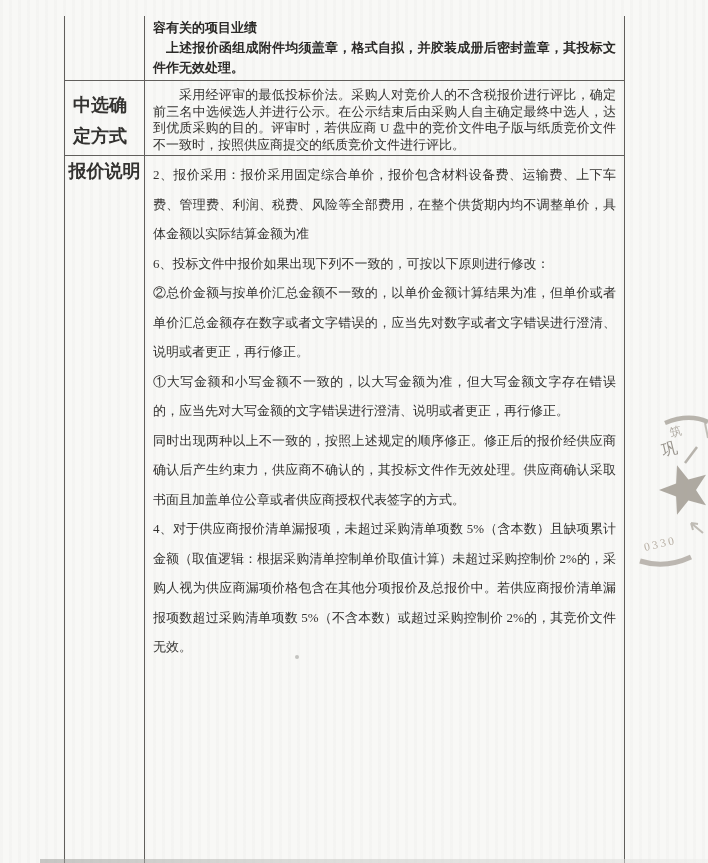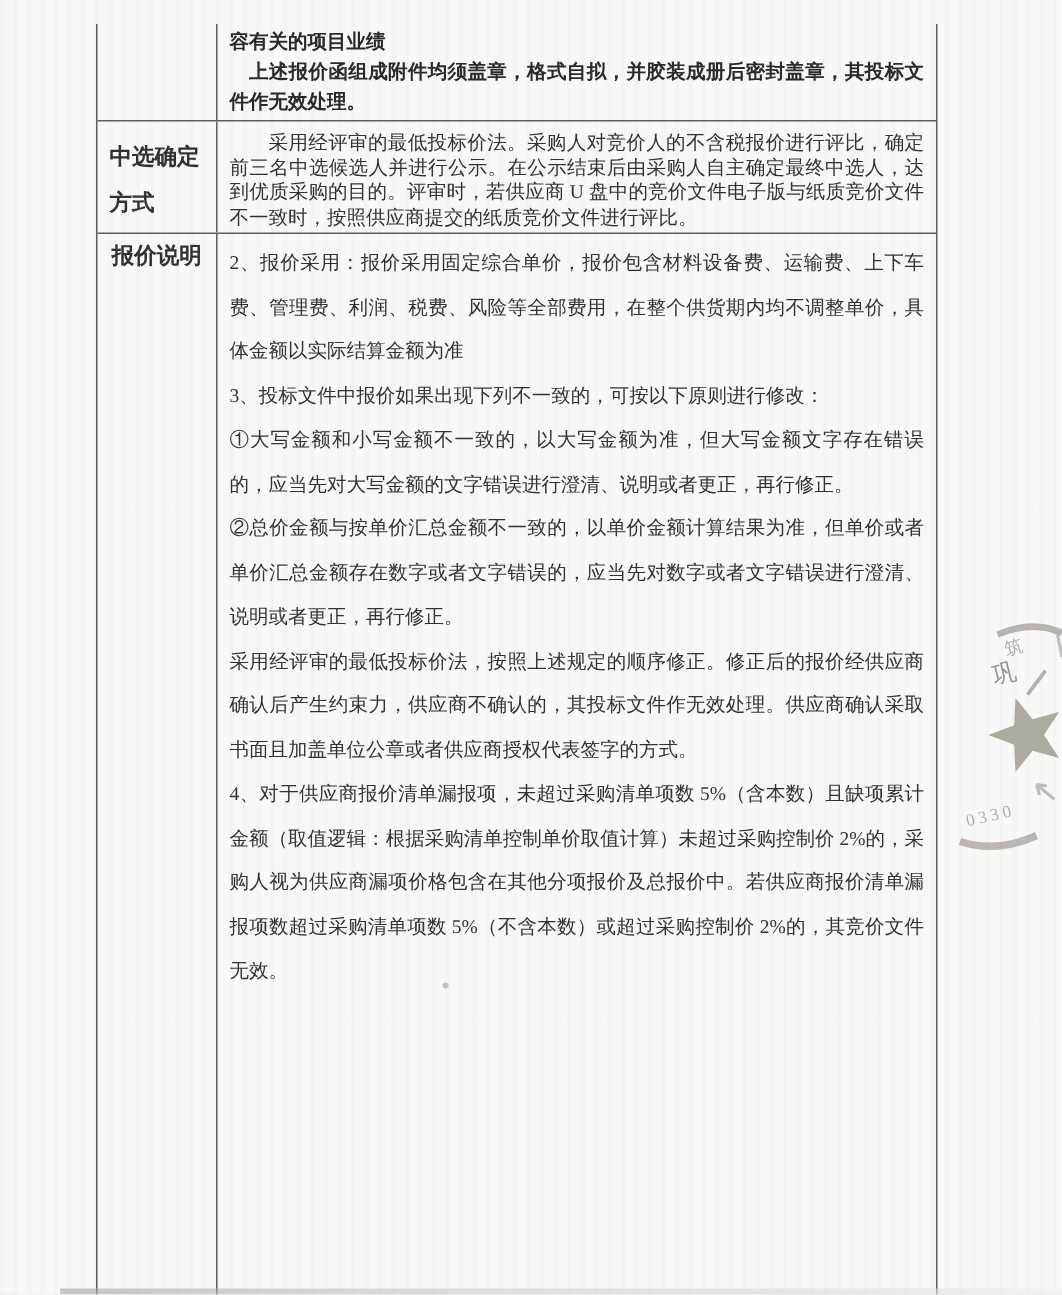--- a/index.html
+++ b/index.html
@@ -25,21 +25,21 @@
     border-right:1px solid #615f5c;
     display:flex;flex-direction:column;
   }
   .row{display:flex;box-sizing:border-box;border-bottom:1px solid #615f5c;overflow:hidden;}
   .row-1{height:65px;}
   .row-2{height:75px;}
   .row-3{height:717px;border-bottom:1px solid #55534f;}
   .cell-label{
     flex:0 0 80px;width:80px;box-sizing:border-box;
     border-right:1px solid #615f5c;
-    font-weight:bold;font-size:15px;
+    font-weight:bold;font-size:18px;
     overflow:hidden;
   }
   .cell-content{
     flex:1;box-sizing:border-box;
     padding:0 8px;
     font-size:13px;
     text-align:justify;
     overflow:hidden;
   }
   .cell-content p{margin:0;}
@@ -90,24 +90,24 @@
       <div class="cell-label">中选确定方式</div>
       <div class="cell-content">
         <p class="indent-2">采用经评审的最低投标价法。采购人对竞价人的不含税报价进行评比，确定前三名中选候选人并进行公示。在公示结束后由采购人自主确定最终中选人，达到优质采购的目的。评审时，若供应商 U 盘中的竞价文件电子版与纸质竞价文件不一致时，按照供应商提交的纸质竞价文件进行评比。</p>
       </div>
     </div>
 
     <div class="row row-3">
       <div class="cell-label">报价说明</div>
       <div class="cell-content">
         <p>2、报价采用：报价采用固定综合单价，报价包含材料设备费、运输费、上下车费、管理费、利润、税费、风险等全部费用，在整个供货期内均不调整单价，具体金额以实际结算金额为准</p>
-        <p>3、投标文件中报价如果出现下列不一致的，可按以下原则进行修改：</p>
+        <p>6、投标文件中报价如果出现下列不一致的，可按以下原则进行修改：</p>
+        <p>②总价金额与按单价汇总金额不一致的，以单价金额计算结果为准，但单价或者单价汇总金额存在数字或者文字错误的，应当先对数字或者文字错误进行澄清、说明或者更正，再行修正。</p>
         <p>①大写金额和小写金额不一致的，以大写金额为准，但大写金额文字存在错误的，应当先对大写金额的文字错误进行澄清、说明或者更正，再行修正。</p>
-        <p>②总价金额与按单价汇总金额不一致的，以单价金额计算结果为准，但单价或者单价汇总金额存在数字或者文字错误的，应当先对数字或者文字错误进行澄清、说明或者更正，再行修正。</p>
-        <p>采用经评审的最低投标价法，按照上述规定的顺序修正。修正后的报价经供应商确认后产生约束力，供应商不确认的，其投标文件作无效处理。供应商确认采取书面且加盖单位公章或者供应商授权代表签字的方式。</p>
+        <p>同时出现两种以上不一致的，按照上述规定的顺序修正。修正后的报价经供应商确认后产生约束力，供应商不确认的，其投标文件作无效处理。供应商确认采取书面且加盖单位公章或者供应商授权代表签字的方式。</p>
         <p>4、对于供应商报价清单漏报项，未超过采购清单项数 5%（含本数）且缺项累计金额（取值逻辑：根据采购清单控制单价取值计算）未超过采购控制价 2%的，采购人视为供应商漏项价格包含在其他分项报价及总报价中。若供应商报价清单漏报项数超过采购清单项数 5%（不含本数）或超过采购控制价 2%的，其竞价文件无效。</p>
       </div>
     </div>
 
   </div>
 
   <div class="stamp">
     <svg width="93" height="180" viewBox="0 0 93 180">
       <path d="M 50 25 Q 74 15 93 24" fill="none" stroke="#a8a29a" stroke-width="4.5" opacity="0.8"></path>
       <path d="M 90 25 L 93 40" fill="none" stroke="#aba59d" stroke-width="2" opacity="0.7"></path>

